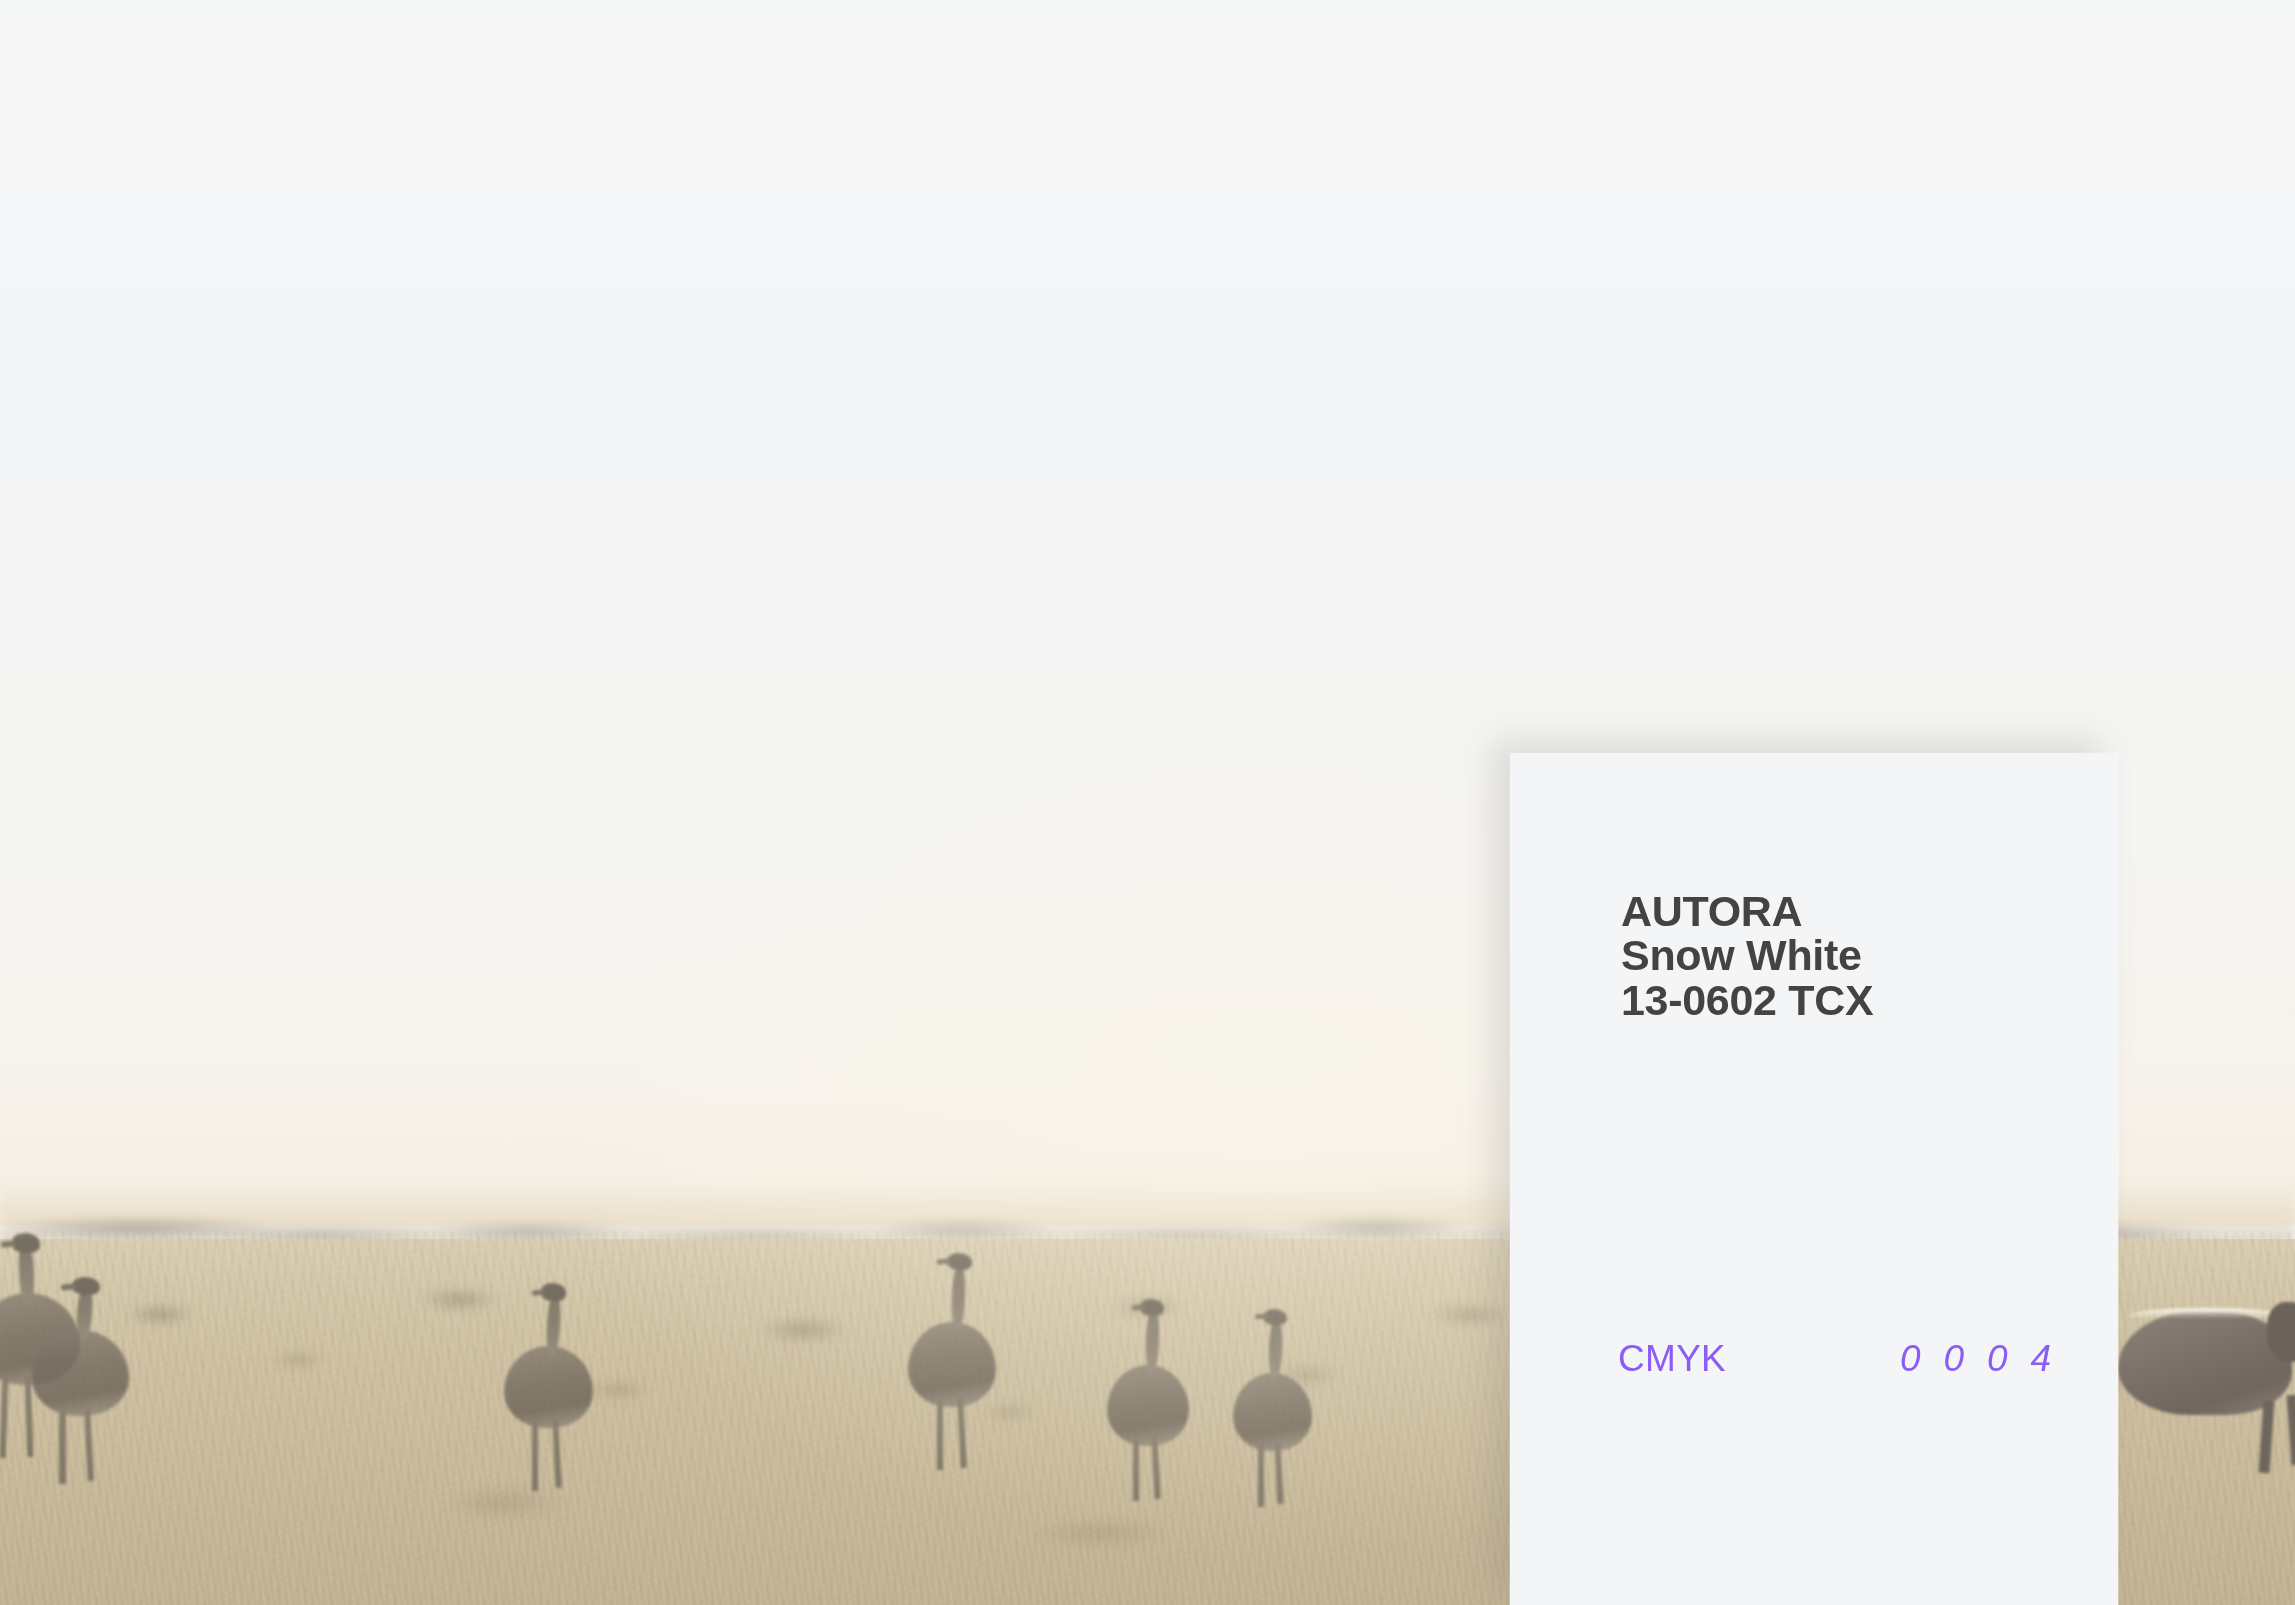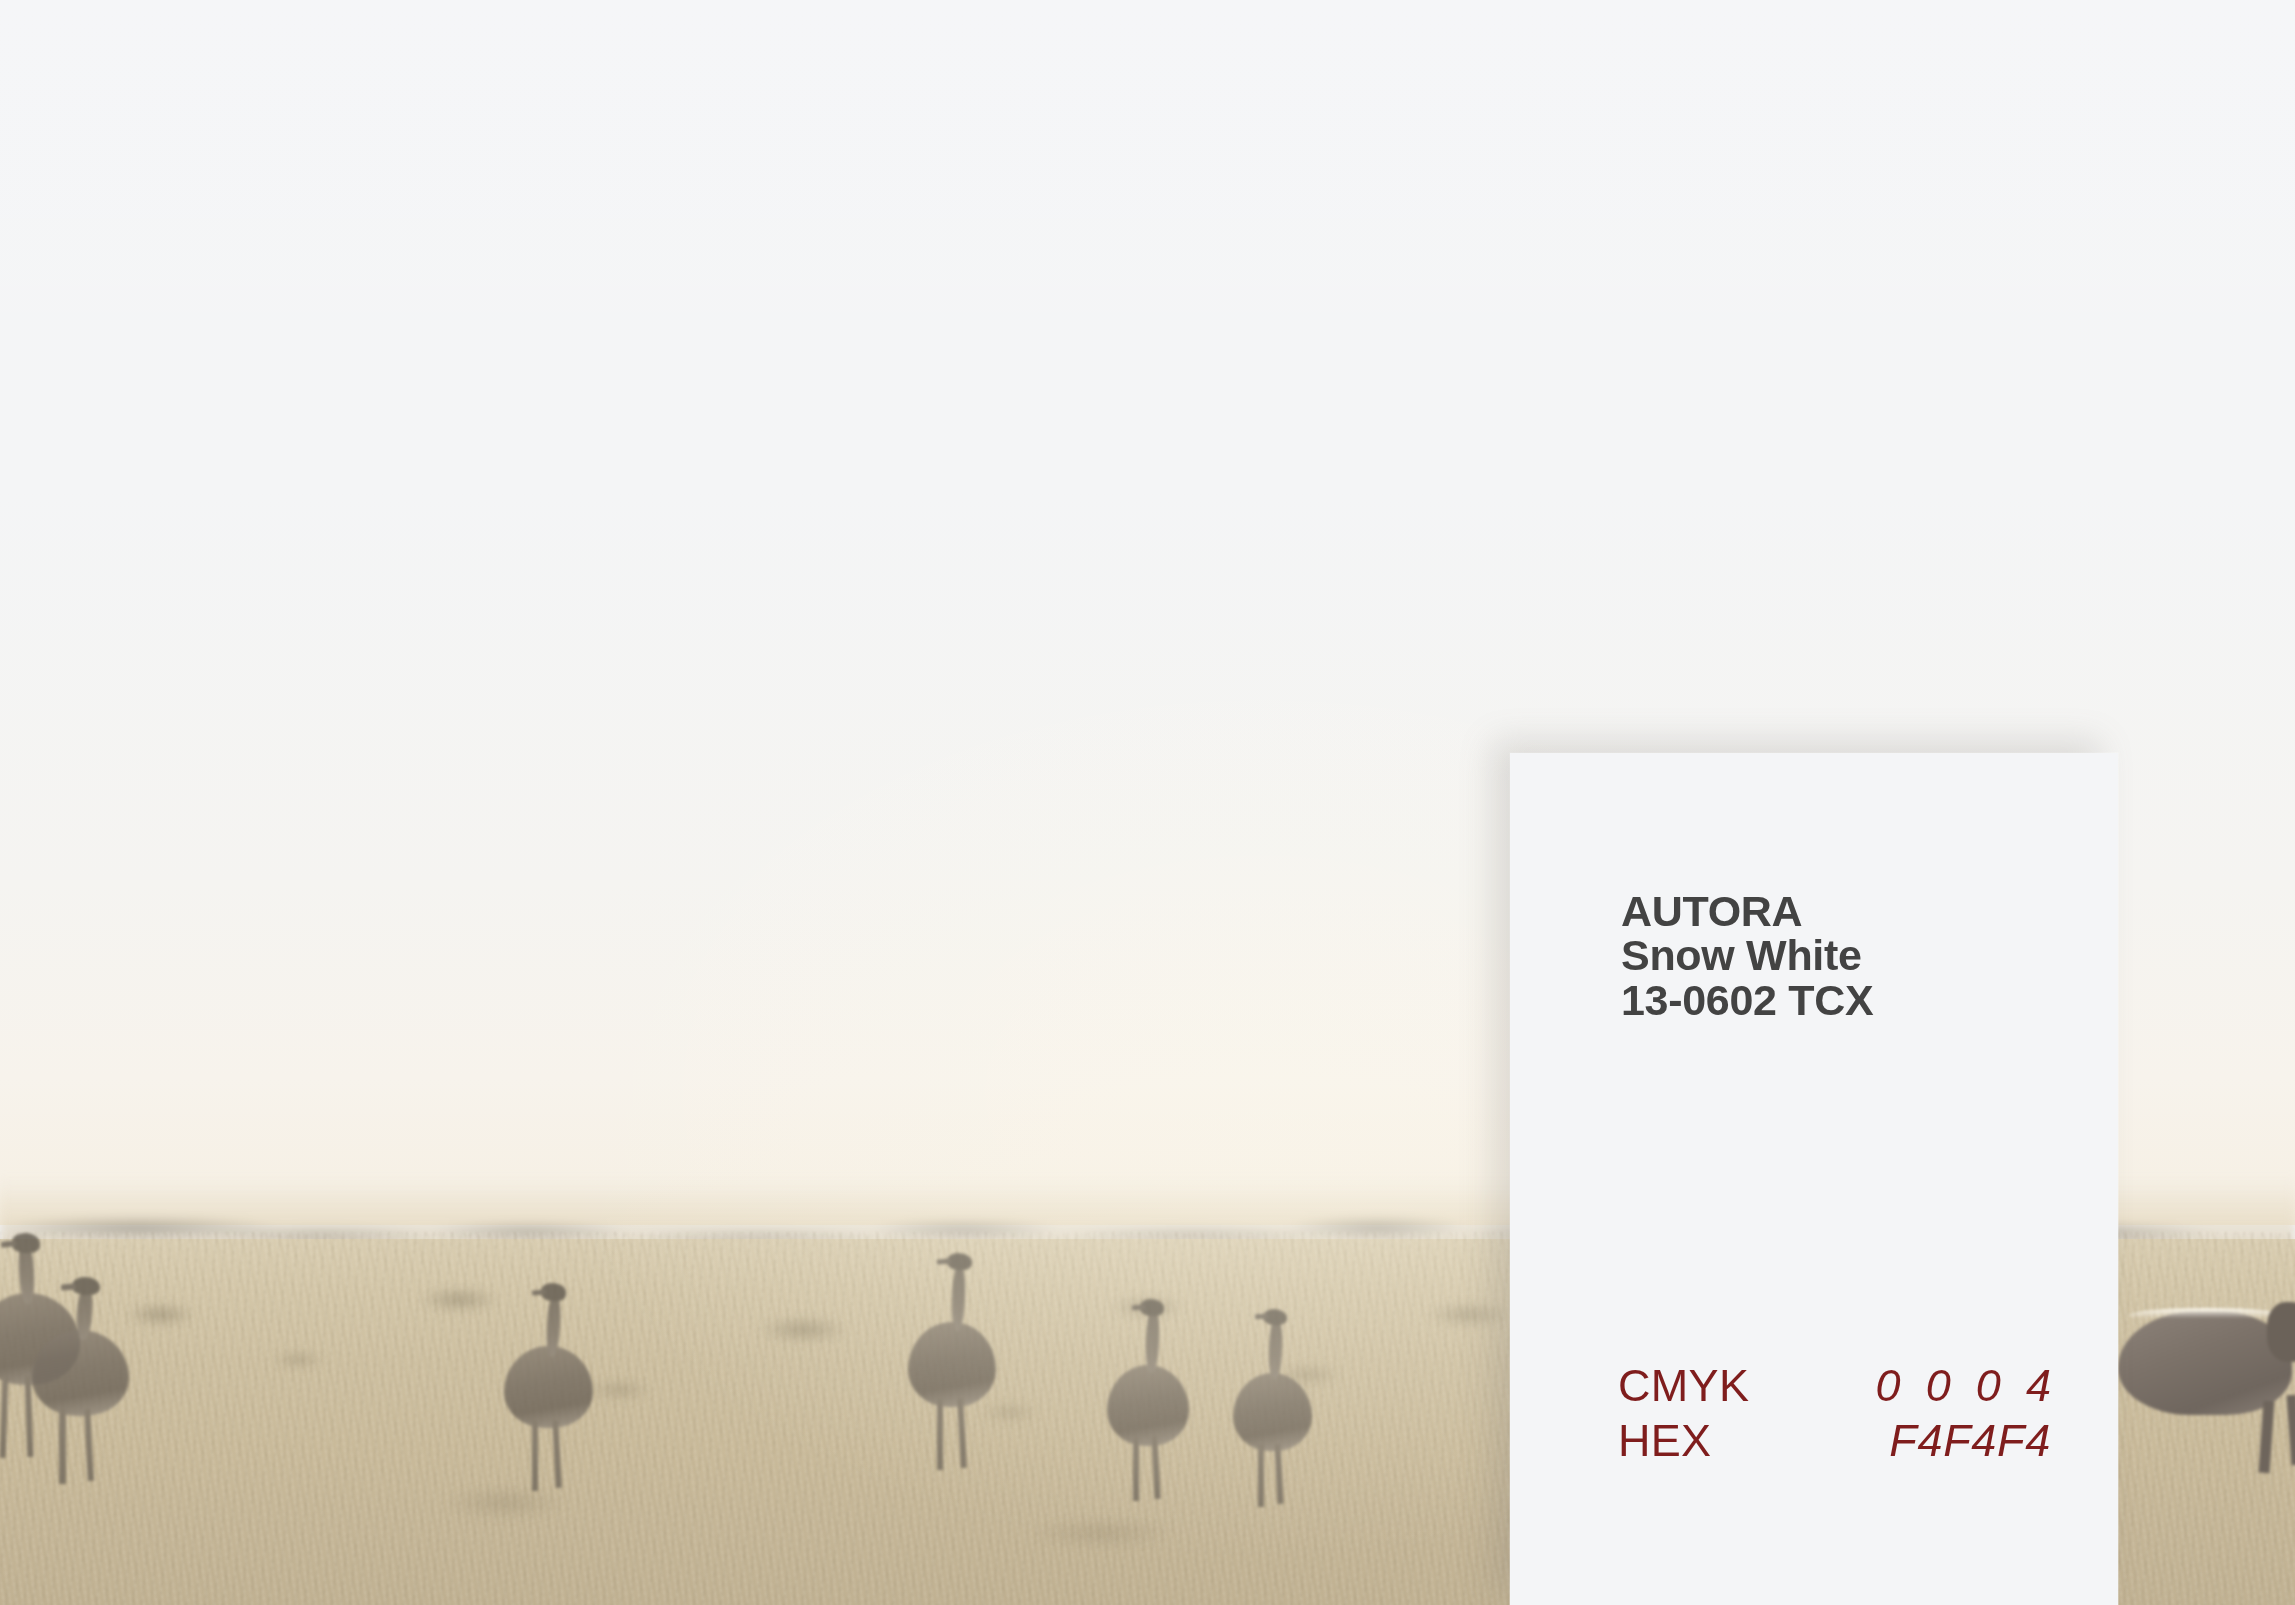--- a/index.html
+++ b/index.html
@@ -227,25 +227,24 @@
     letter-spacing: -0.3px;
     white-space: nowrap;
   }
   .card-head div { display: block; }
 
   .card-values {
     position: absolute;
     left: 108px;
     top: 583px;
     width: 433px;
-    color: #7f1d1d;
-    font-size: 45px;
+    color: #8b5cf6;
+    font-size: 37px;
     line-height: 1.22;
     font-weight: 400;
-    margin-top: 23px;
   }
   .val-row {
     display: flex;
     justify-content: space-between;
     align-items: baseline;
     white-space: nowrap;
   }
   .val-key { letter-spacing: 0.3px; }
   .val-num { letter-spacing: 0.7px; font-style: italic; }
   .val-num.spaced { letter-spacing: 6.3px; margin-right: -6.3px; }
@@ -334,22 +333,18 @@
       <div>AUTORA</div>
       <div>Snow White</div>
       <div>13-0602 TCX</div>
     </div>
 
     <div class="card-values">
       <div class="val-row">
         <span class="val-key">CMYK</span>
         <span class="val-num spaced">0 0 0 4</span>
       </div>
-      <div class="val-row">
-        <span class="val-key">HEX</span>
-        <span class="val-num">F4F4F4</span>
-      </div>
     </div>
 
   </div>
 
 </div>
 
 
 </body></html>

